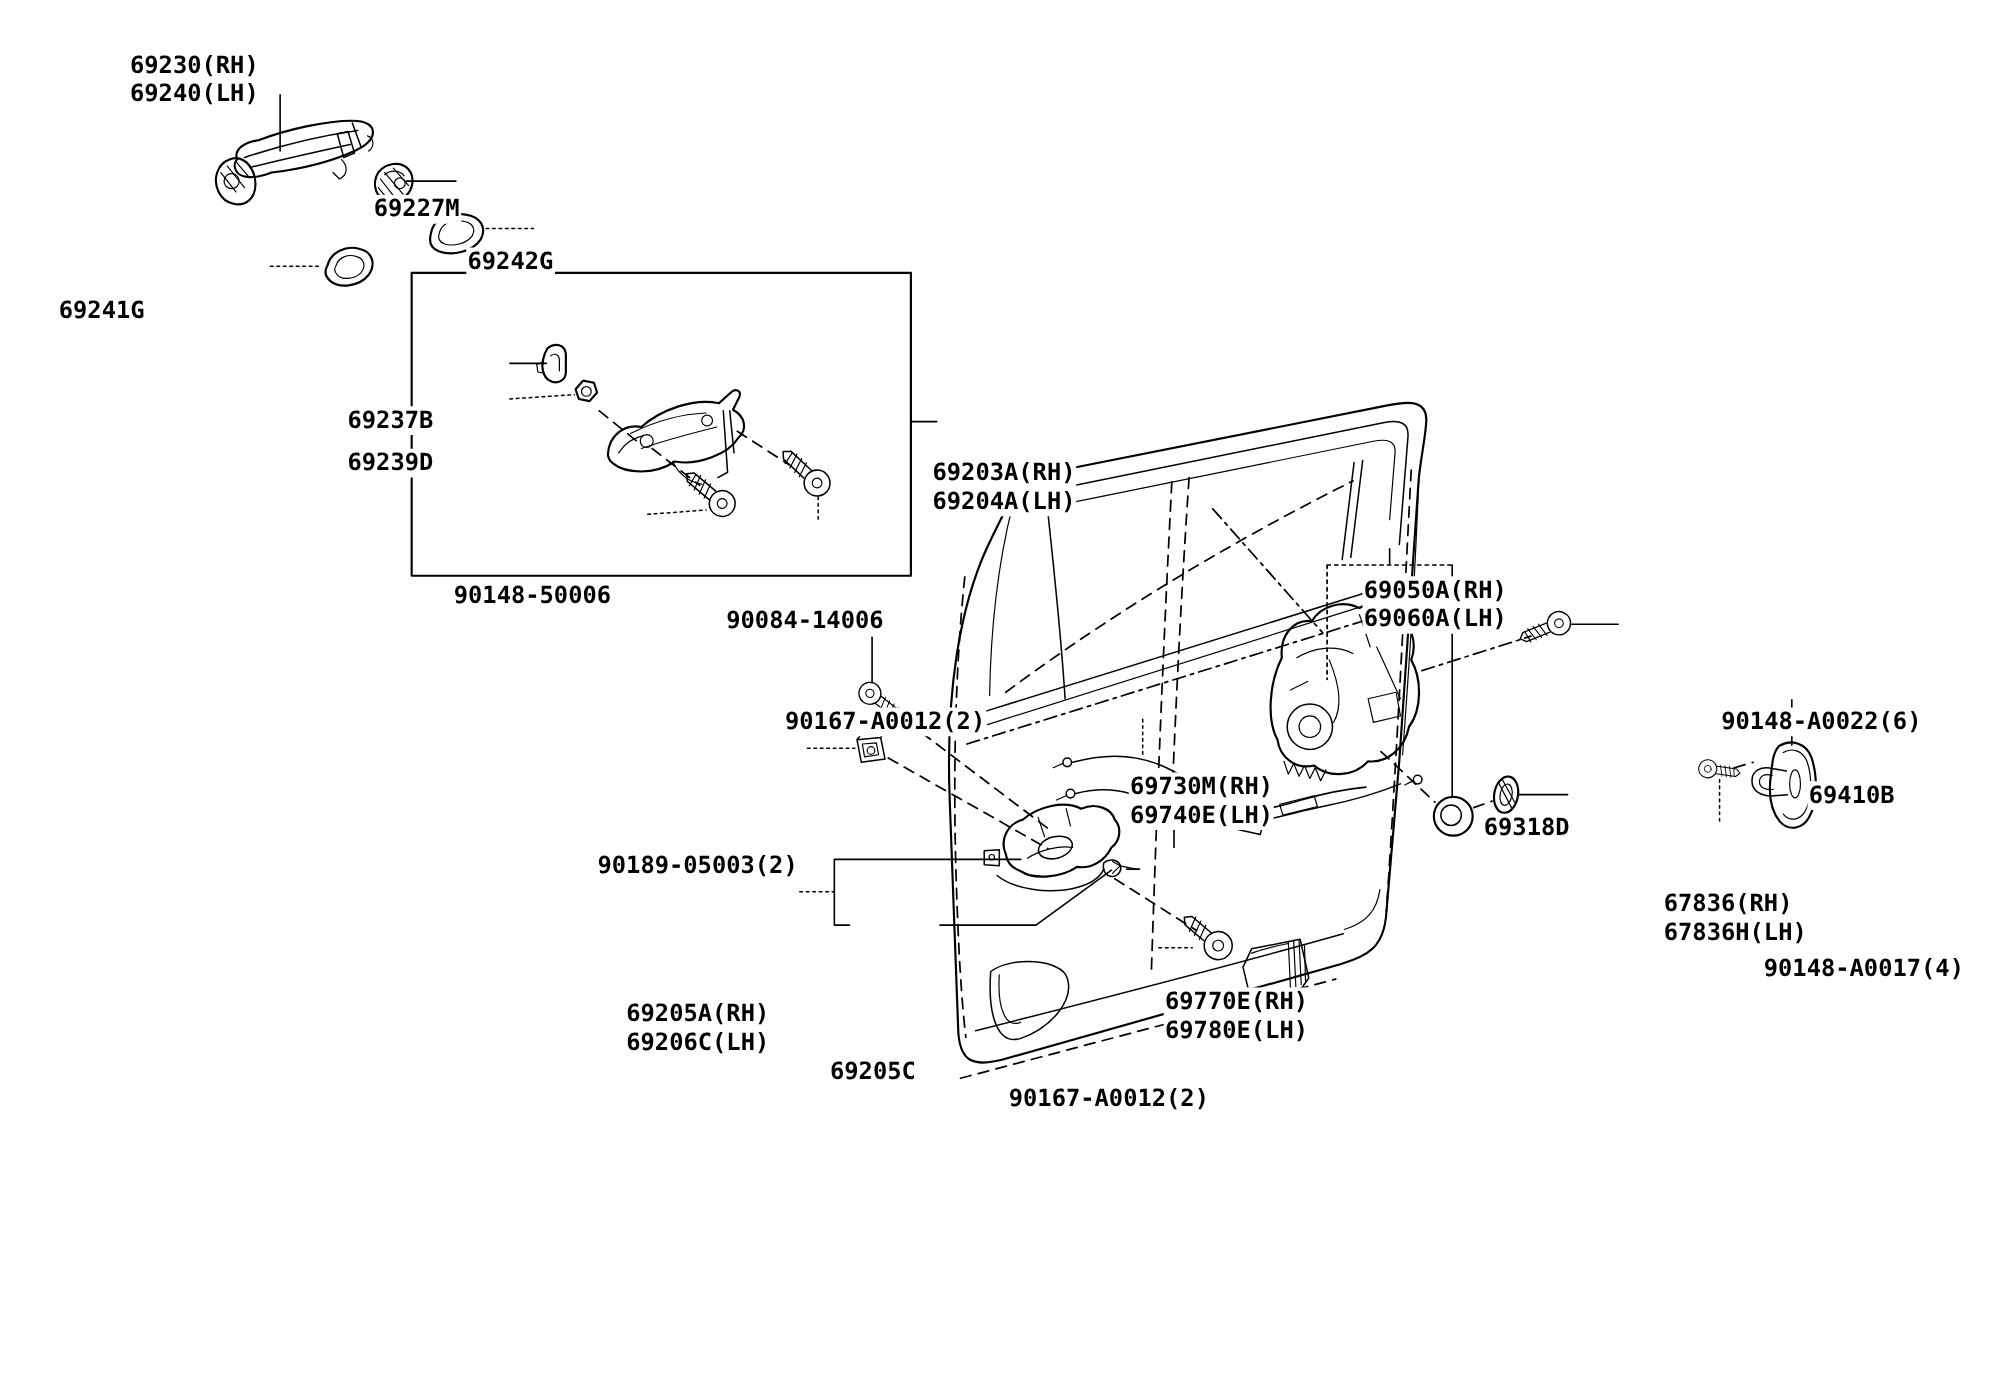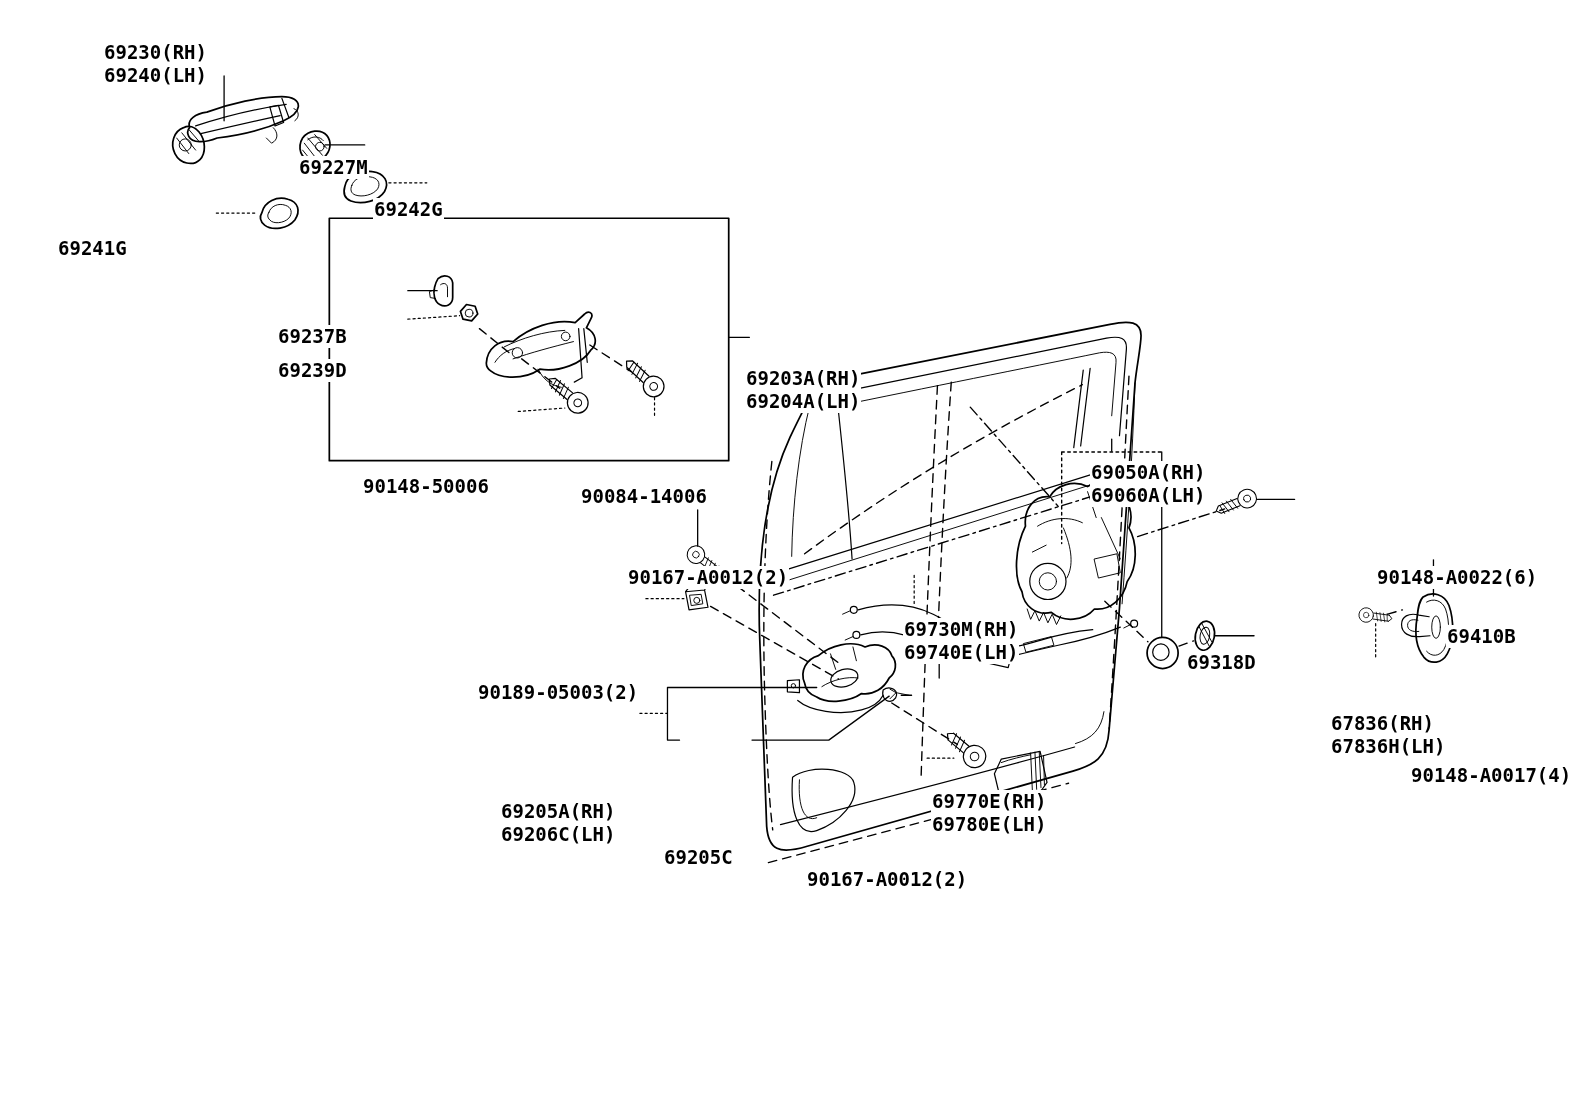--- a/index.html
+++ b/index.html
@@ -256,24 +256,24 @@
     <path class="dsh" d="M 1154,697 L 1204,744"></path>
     <path class="dsh" d="M 1240,749 L 1257,743"></path>
     <path class="dsh" d="M 1482,712 L 1499,707"></path>
   </g>
 </svg>
 
   <div class="lbl" style="left:103px;top:41px">69230(RH)
 69240(LH)</div>
   <div class="lbl" style="left:298px;top:156px">69227M</div>
   <div class="lbl" style="left:373px;top:198px">69242G</div>
-  <div class="lbl" style="left:57px;top:237px">69241G</div>
+  <div class="lbl" style="left:46px;top:237px">69241G</div>
   <div class="lbl" style="left:277px;top:325px">69237B</div>
   <div class="lbl" style="left:277px;top:359px">69239D</div>
-  <div class="lbl" style="left:362px;top:475px">90148-50006</div>
+  <div class="lbl" style="left:362px;top:465px">90148-50006</div>
   <div class="lbl" style="left:580px;top:485px">90084-14006</div>
   <div class="lbl" style="left:745px;top:367px">69203A(RH)
 69204A(LH)</div>
   <div class="lbl" style="left:627px;top:566px">90167-A0012(2)</div>
   <div class="lbl" style="left:477px;top:681px">90189-05003(2)</div>
   <div class="lbl" style="left:903px;top:618px">69730M(RH)
 69740E(LH)</div>
   <div class="lbl" style="left:1090px;top:461px">69050A(RH)
 69060A(LH)</div>
   <div class="lbl" style="left:1376px;top:566px">90148-A0022(6)</div>

